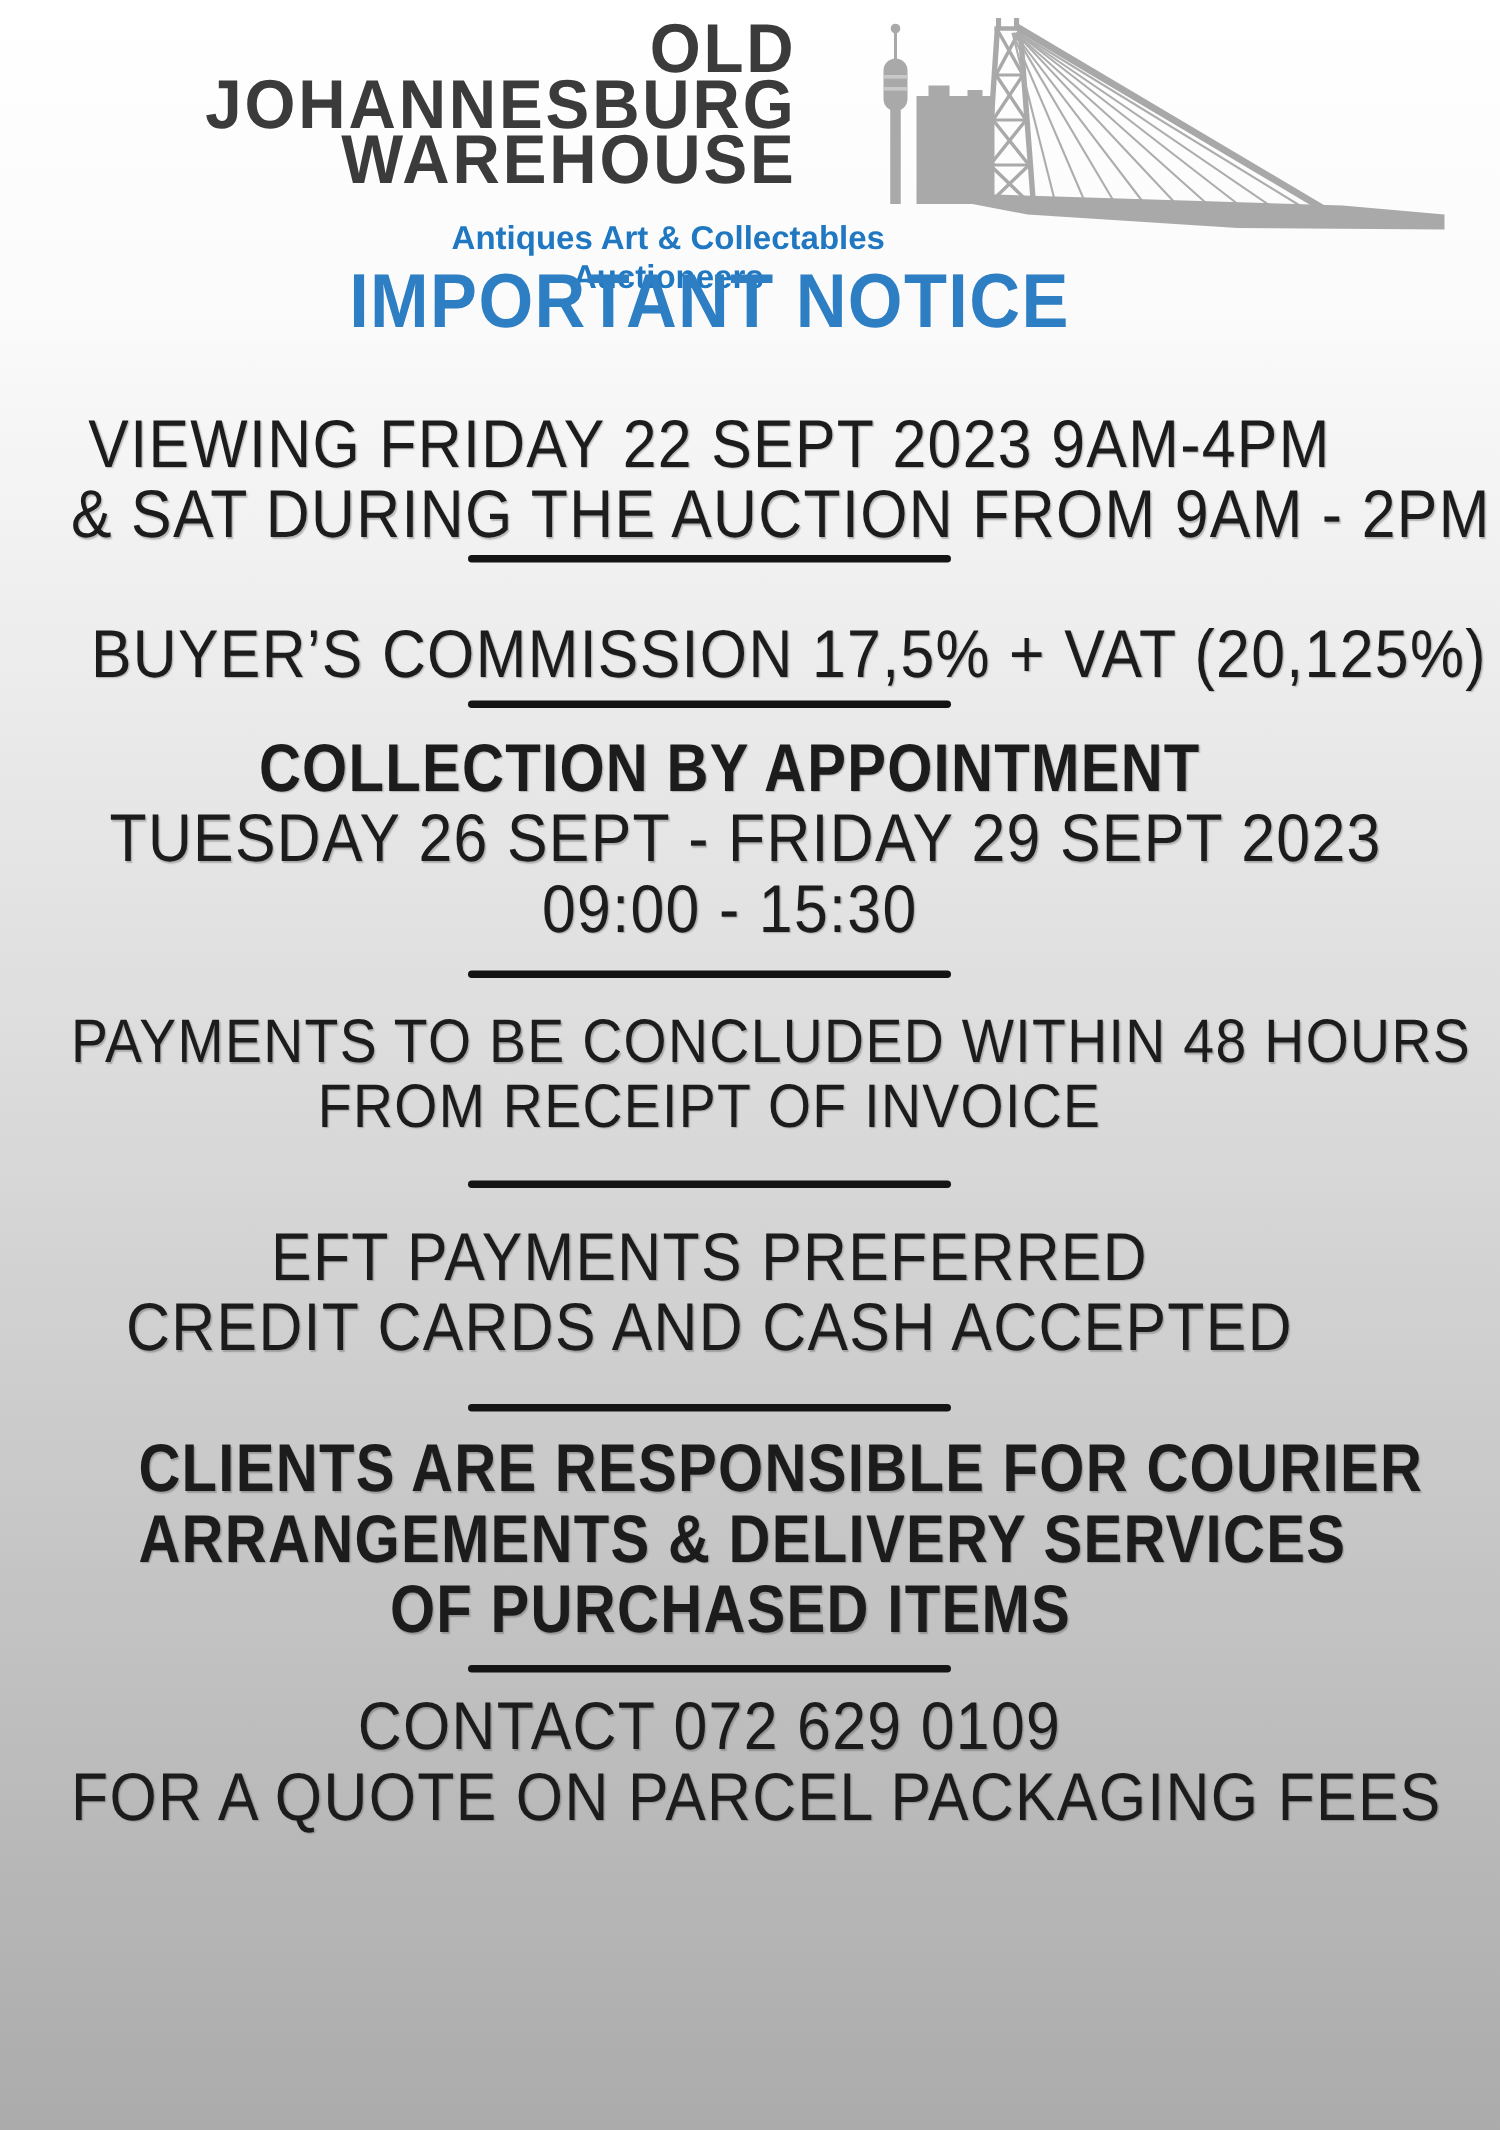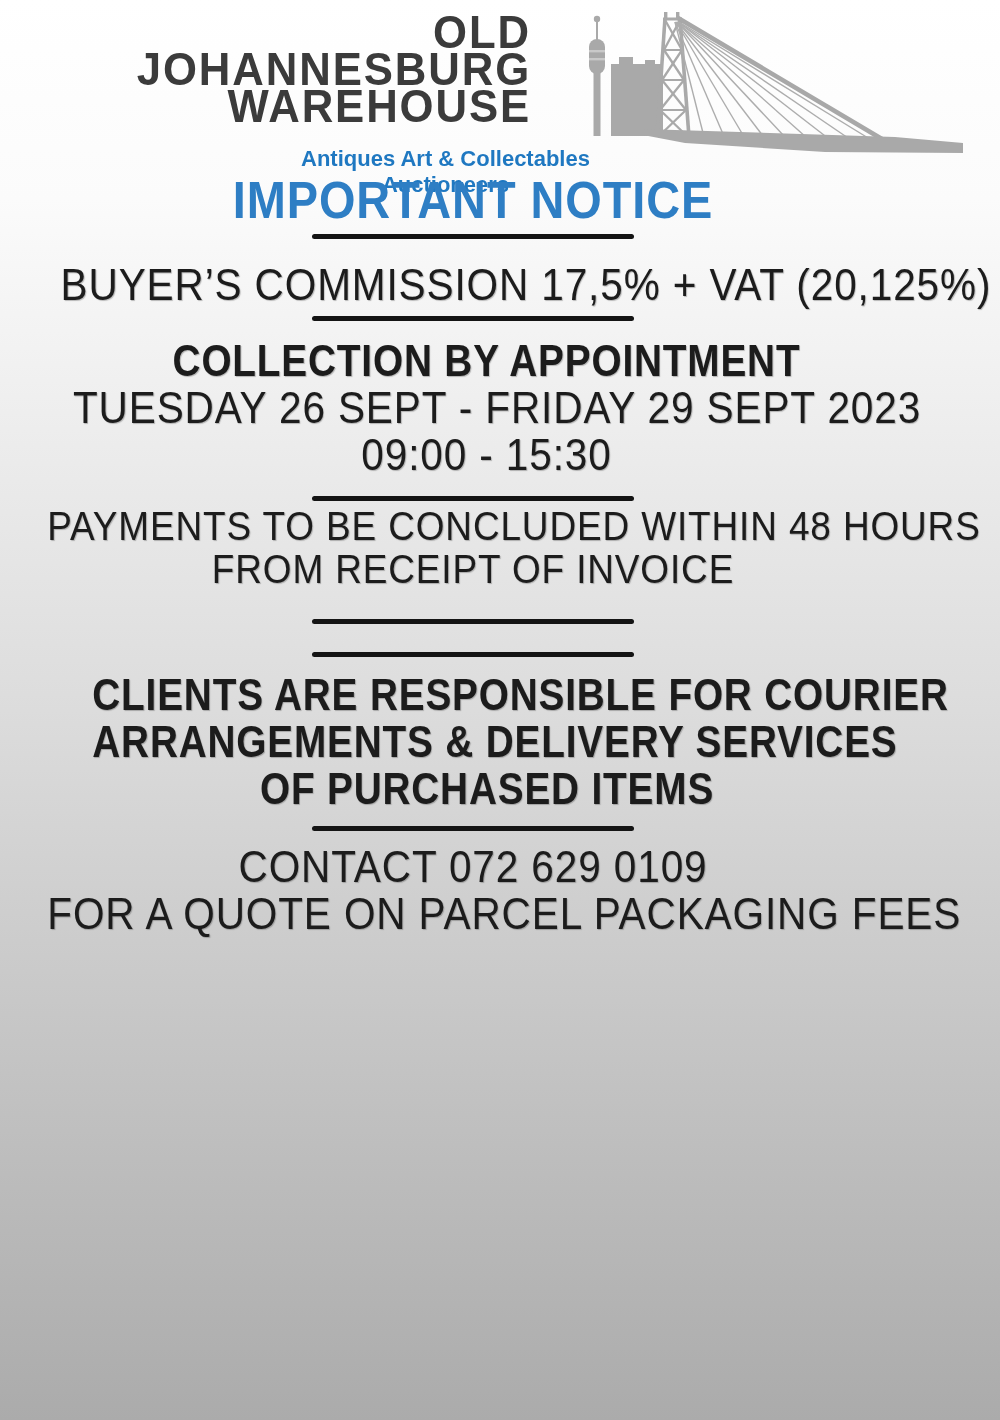--- a/index.html
+++ b/index.html
@@ -43,25 +43,25 @@
   }
   p.line.bold{font-weight:bold;transform:scaleX(0.86);}
   p.line.small{font-size:41px;line-height:43px;}
   p.line.blue{color:#2e80c8;font-weight:bold;font-size:47px;line-height:50px;transform:scaleX(0.88);
     text-shadow:1px 1px 1px rgba(40,70,110,0.30);}
 
   .divider{width:322px;height:5px;background:#141414;border-radius:3px;margin:0 auto;}
 
   .sec-viewing{margin-top:42px;}
   .div-1{margin-top:4px;}
-  .sec-commission{margin-top:22px;padding-left:14px;}
+  .sec-commission{margin-top:37px;padding-left:14px;}
   .div-2{margin-top:8px;}
   .sec-collection{margin-top:16px;padding-left:27px;}
   .div-3{margin-top:18px;}
-  .sec-payments{margin-top:4px;}
+  .sec-payments{margin-top:21px;}
   .div-4{margin-top:28px;}
   .sec-eft{margin-top:22px;}
   .div-5{margin-top:28px;}
   .sec-courier{margin-top:14px;padding-left:28px;}
   .div-6{margin-top:14px;}
   .sec-contact{margin-top:12px;}
   .sec-location{margin-top:32px;}
 </style>
 </head>
 <body>
@@ -123,40 +123,48 @@
 
         <path d="M58,117 L310,125 L378,131 L378,141 L240,140 L100,131 L58,123 Z" fill="#a9a9a9" stroke="none"></path>
       </g>
     </svg>
 
     <div class="logo-tagline">Antiques Art &amp; Collectables Auctioneers</div>
   </div>
 
   <h1 class="notice-title">IMPORTANT NOTICE</h1>
 
+  <section class="sec-viewing">
+    <p class="line">VIEWING FRIDAY 22 SEPT 2023 9AM-4PM</p>
+    <p class="line">&amp; SAT DURING THE AUCTION FROM 9AM - 2PM</p>
+  </section>
   <div class="divider div-1"></div>
 
   <section class="sec-commission">
     <p class="line">BUYER’S COMMISSION 17,5% + VAT (20,125%)</p>
   </section>
   <div class="divider div-2"></div>
 
   <section class="sec-collection">
     <p class="line bold">COLLECTION BY APPOINTMENT</p>
     <p class="line">TUESDAY 26 SEPT - FRIDAY 29 SEPT 2023</p>
     <p class="line">09:00 - 15:30</p>
   </section>
   <div class="divider div-3"></div>
 
   <section class="sec-payments">
     <p class="line small">PAYMENTS TO BE CONCLUDED WITHIN 48 HOURS</p>
     <p class="line small">FROM RECEIPT OF INVOICE</p>
   </section>
   <div class="divider div-4"></div>
 
+  <section class="sec-eft">
+    <p class="line">EFT PAYMENTS PREFERRED</p>
+    <p class="line">CREDIT CARDS AND CASH ACCEPTED</p>
+  </section>
   <div class="divider div-5"></div>
 
   <section class="sec-courier">
     <p class="line bold">CLIENTS ARE RESPONSIBLE FOR COURIER</p>
     <p class="line bold">ARRANGEMENTS &amp; DELIVERY SERVICES</p>
     <p class="line bold">OF PURCHASED ITEMS</p>
   </section>
   <div class="divider div-6"></div>
 
   <section class="sec-contact">

